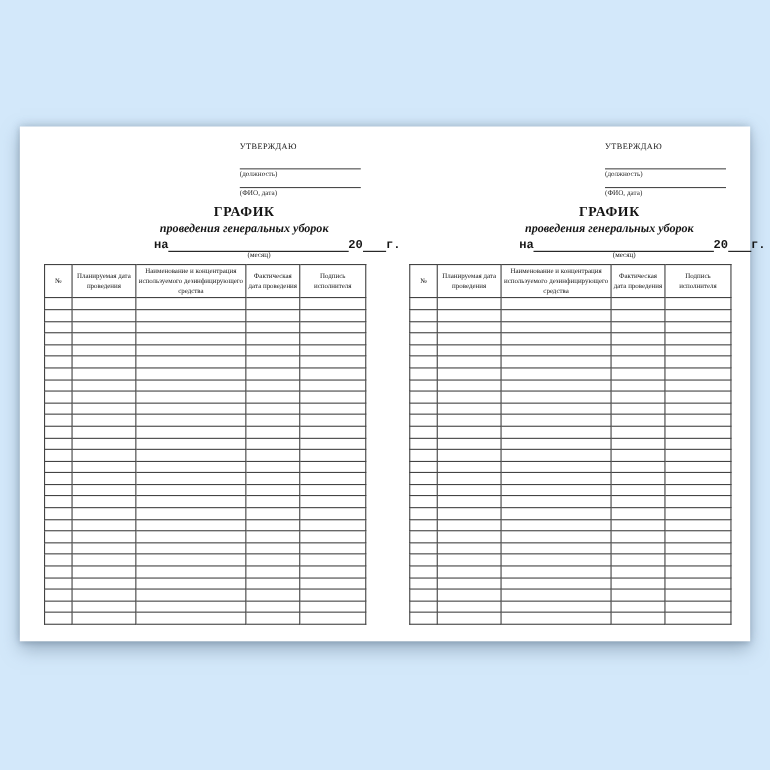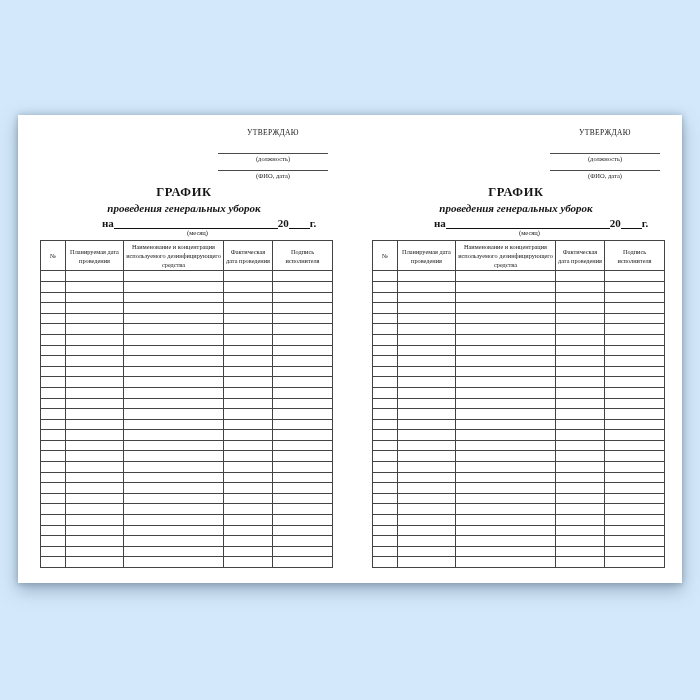--- a/index.html
+++ b/index.html
@@ -14,37 +14,37 @@
     position:absolute;left:18px;top:115px;width:664px;height:468px;
     background:#ffffff;
     box-shadow:0 7px 16px rgba(105,128,150,.55),
                0 2px 5px rgba(105,128,150,.40),
                0 -2px 7px rgba(130,152,172,.30);
     display:flex;
   }
   .page{position:relative;width:332px;height:468px;}
 
   
-  .approval{position:absolute;left:200px;top:13px;width:110px;text-align:center;}
+  .approval{position:absolute;left:200px;top:13px;width:110px;}
   .approve-label{font-size:7.5px;letter-spacing:.4px;}
   .sign-line{border-bottom:1px solid #4a4a4a;height:0;}
   .sign-line.l1{margin-top:16px;}
   .sign-line.l2{margin-top:7px;}
   .caption{font-size:6.5px;line-height:8px;padding-top:1px;color:#222;}
 
   
-  .titleblock{position:absolute;left:0;top:70px;width:100%;font-weight:bold;text-align:center;}
+  .titleblock{position:absolute;left:0;top:70px;width:100%;font-weight:bold;text-align:center;padding-left:38px;}
   .t1{font-size:12.5px;letter-spacing:.6px;}
   .t2{font-size:11px;margin-top:2px;font-style:italic;}
   .line3{
     display:flex;align-items:flex-end;
     margin:2px 0 0 84px;width:224px;
     font-size:11px;text-align:left;
   }
-  .line3 span{white-space:pre;}
+  .line3 span{white-space:pre;font-family:Liberation Mono, monospace;}
   .u{border-bottom:1px solid #111;height:12px;display:inline-block;}
   .u1{width:164px;}
   .u2{width:21px;}
   .month-caption{
     font-weight:normal;font-size:6.5px;line-height:8px;
     margin-left:97px;width:165px;text-align:center;
   }
 
   
   .grid{

